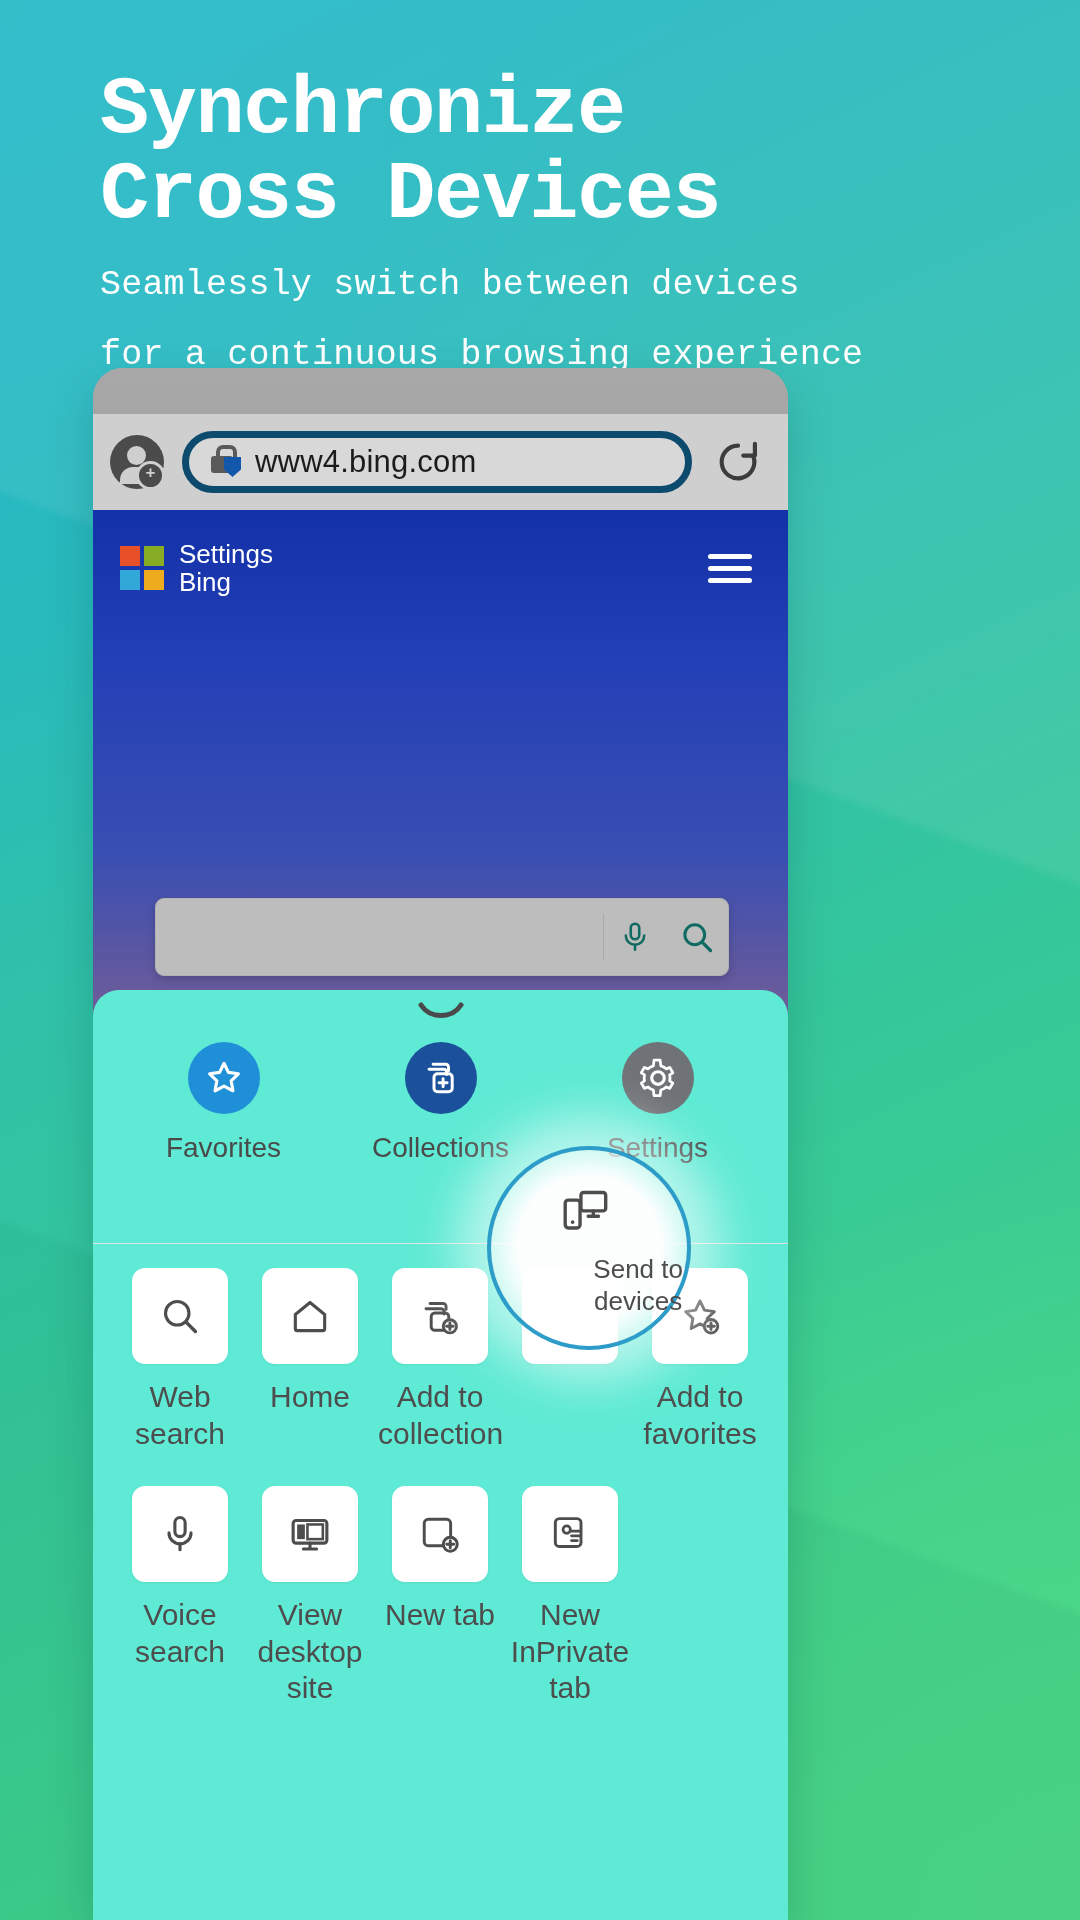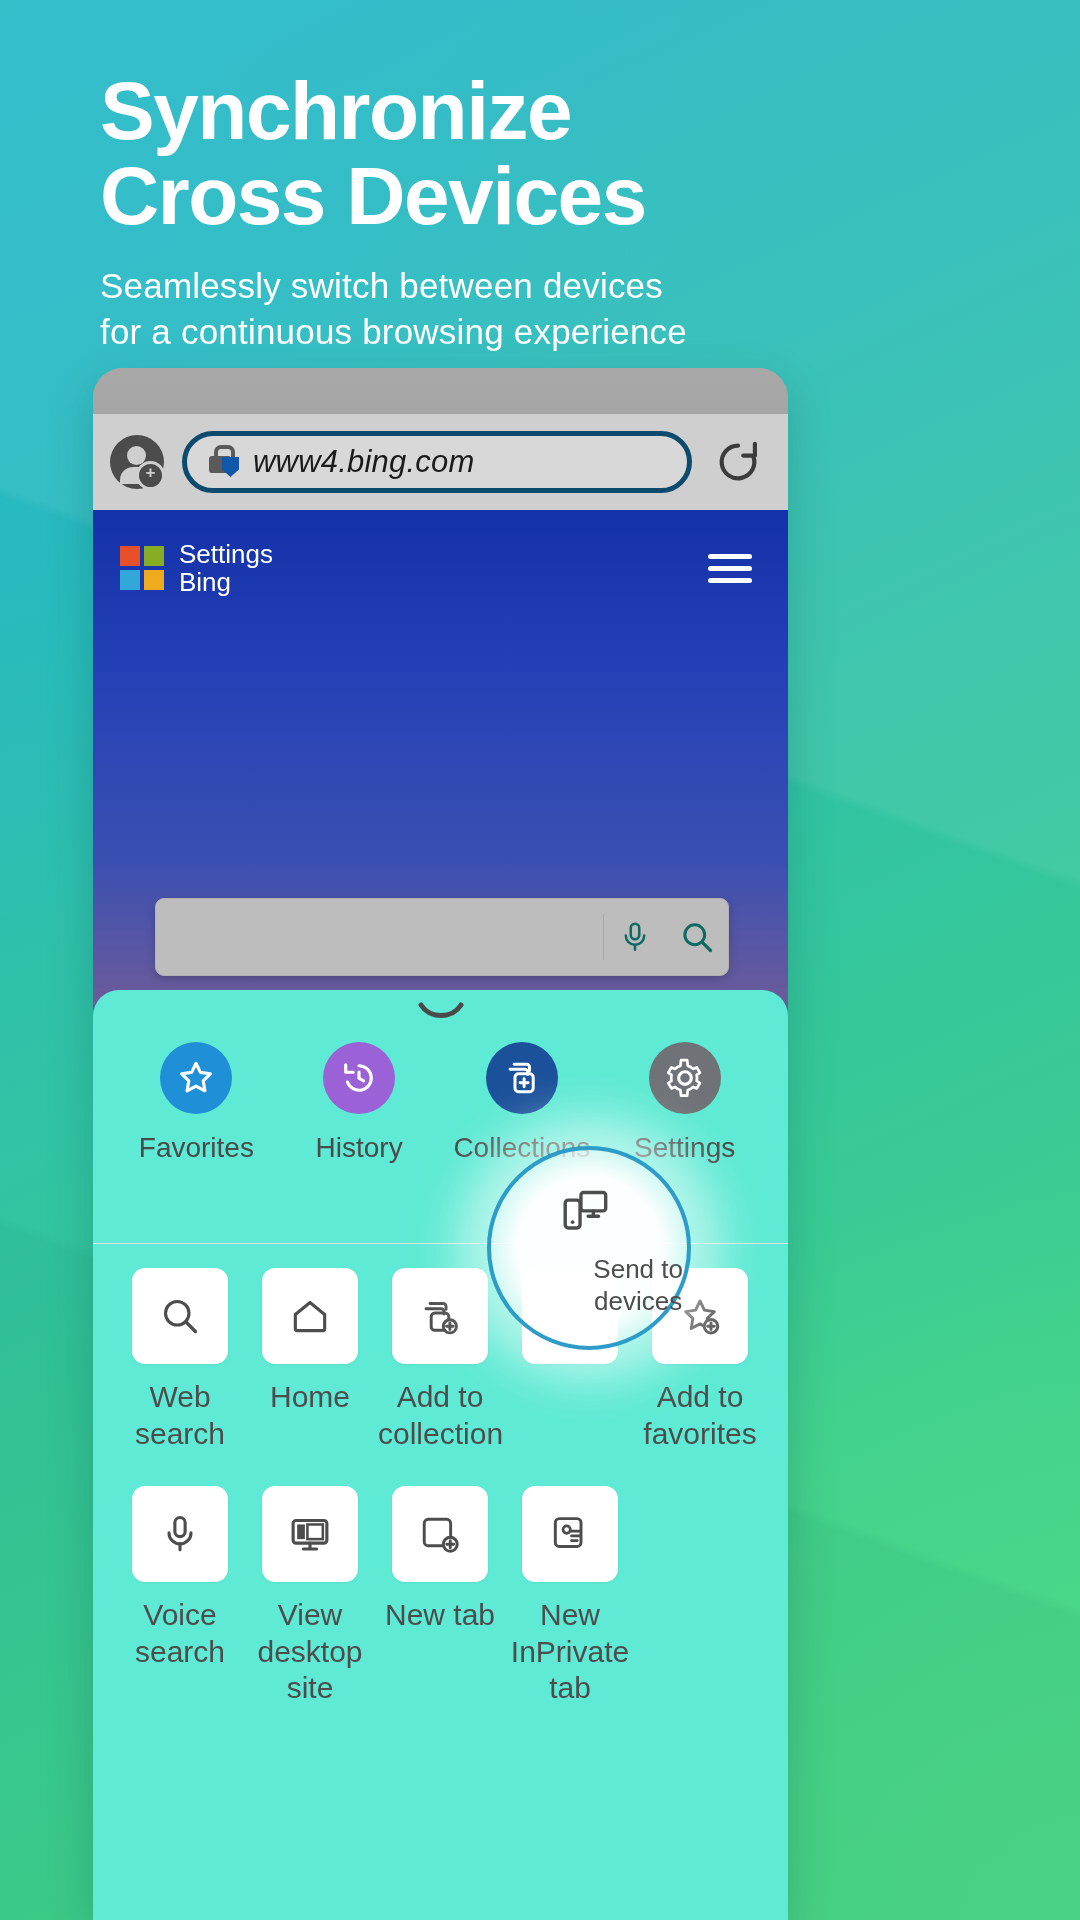--- a/index.html
+++ b/index.html
@@ -17,31 +17,31 @@
       linear-gradient(155deg,#22b4c9 0%,#2bbcb6 28%,#35c79a 58%,#4ad97f 100%);
   }
   #bg:after{
     content:"";position:absolute;inset:0;
     background:
       linear-gradient(200deg, rgba(255,255,255,.07) 0 38%, rgba(255,255,255,0) 38.5%),
       linear-gradient(20deg, rgba(0,120,90,.08) 0 30%, rgba(0,0,0,0) 30.5%);
   }
 
   
-  #hero{position:absolute;left:100px;top:72px;width:900px;}
+  #hero{position:absolute;left:100px;top:72px;width:900px;font-family:Liberation Mono, monospace;}
   .h1{
     color:#fff;font-weight:bold;font-size:82px;line-height:.96;
     letter-spacing:-1.5px;margin:0;
   }
   .h1 .l2{display:block;margin-top:6px;}
   .sub{
     color:#fff;font-size:35px;line-height:1.30;margin-top:28px;
     font-weight:400;letter-spacing:.2px;
   }
-  .sub span{display:block;}
+  .sub span{display:block;margin-top:24px;}
 
   
   #phone{
     position:absolute;left:93px;top:368px;width:695px;height:1552px;
     border-radius:30px 30px 0 0;overflow:hidden;
     box-shadow:0 18px 46px rgba(0,60,60,.22);
     background:#a7a7a7;
   }
 
   
@@ -60,23 +60,22 @@
   }
   #avatar .head{position:absolute;left:17px;top:11px;width:19px;height:19px;border-radius:50%;background:#cfcfcf;}
   #avatar .body{position:absolute;left:10px;top:32px;width:33px;height:17px;border-radius:13px 13px 0 0;background:#cfcfcf;}
   #avatar .plus{
     position:absolute;right:-1px;bottom:-1px;width:23px;height:23px;border-radius:50%;
     background:#4b4b4b;border:3px solid #cfcfcf;color:#cfcfcf;font-size:17px;line-height:17px;
     text-align:center;font-weight:bold;
   }
   #urlbar{
     flex:1;height:62px;margin:0 18px;border-radius:31px;background:#d8d8d8;
-    border:5px solid #0c4a6e;display:flex;align-items:center;padding:0 22px;
+    border:7px solid #0c4a6e;display:flex;align-items:center;padding:0 22px;
     box-sizing:border-box;
-    font-style:italic;
   }
   #lockicon{width:30px;height:34px;position:relative;flex:none;margin-right:14px;}
   #lockicon .shackle{position:absolute;left:5px;top:0;width:13px;height:13px;border:4px solid #5a5a5a;border-bottom:none;border-radius:7px 7px 0 0;}
   #lockicon .bodyl{position:absolute;left:0;top:11px;width:22px;height:17px;background:#5a5a5a;border-radius:3px;}
   #lockicon .shield{position:absolute;left:13px;top:12px;width:17px;height:20px;background:#1158ab;clip-path:polygon(50% 100%,0 62%,0 0,100% 0,100% 62%);}
   #url{font-size:31px;color:#1b1b1b;letter-spacing:.2px;}
   #reload{width:56px;height:56px;margin-right:22px;flex:none;position:relative;}
   #reload svg{width:56px;height:56px;}
 
   
@@ -268,30 +267,20 @@
 
       <div class="quick">
         <div class="circ" style="background:#1f8fd8">
           <svg width="42" height="42" viewBox="0 0 24 24" class="ico-svg">
             <path d="M12 3.6l2.5 5.2 5.7.8-4.1 4 1 5.7-5.1-2.7-5.1 2.7 1-5.7-4.1-4 5.7-.8z" fill="none" stroke="#fff" stroke-width="1.8" stroke-linejoin="round"></path>
           </svg>
         </div>
         <div class="lbl">Favorites</div>
       </div>
 
-      <div class="quick">
-        <div class="circ" style="background:#9a62d6">
-          <svg width="42" height="42" viewBox="0 0 24 24" class="ico-svg">
-            <path d="M12 5a7 7 0 1 1-6.6 9.3" fill="none" stroke="#fff" stroke-width="1.8" stroke-linecap="round"></path>
-            <path d="M4.4 4.4v4.3h4.3" fill="none" stroke="#fff" stroke-width="1.8" stroke-linecap="round" stroke-linejoin="round"></path>
-            <path d="M12 8.6V12l2.6 1.6" fill="none" stroke="#fff" stroke-width="1.8" stroke-linecap="round"></path>
-          </svg>
-        </div>
-        <div class="lbl">History</div>
-      </div>
 
       <div class="quick">
         <div class="circ" style="background:#1b519b">
           <svg width="42" height="42" viewBox="0 0 24 24" class="ico-svg">
             <path d="M7.5 4.2h7.2a1.6 1.6 0 0 1 1.6 1.6v2" fill="none" stroke="#fff" stroke-width="1.7" stroke-linecap="round"></path>
             <path d="M5.2 7h8.4a1.6 1.6 0 0 1 1.6 1.6V10" fill="none" stroke="#fff" stroke-width="1.7" stroke-linecap="round"></path>
             <rect x="8" y="9.6" width="10.4" height="10.2" rx="2" fill="none" stroke="#fff" stroke-width="1.7"></rect>
             <path d="M13.2 12.4v4.6M10.9 14.7h4.6" stroke="#fff" stroke-width="1.7" stroke-linecap="round"></path>
           </svg>
         </div>

